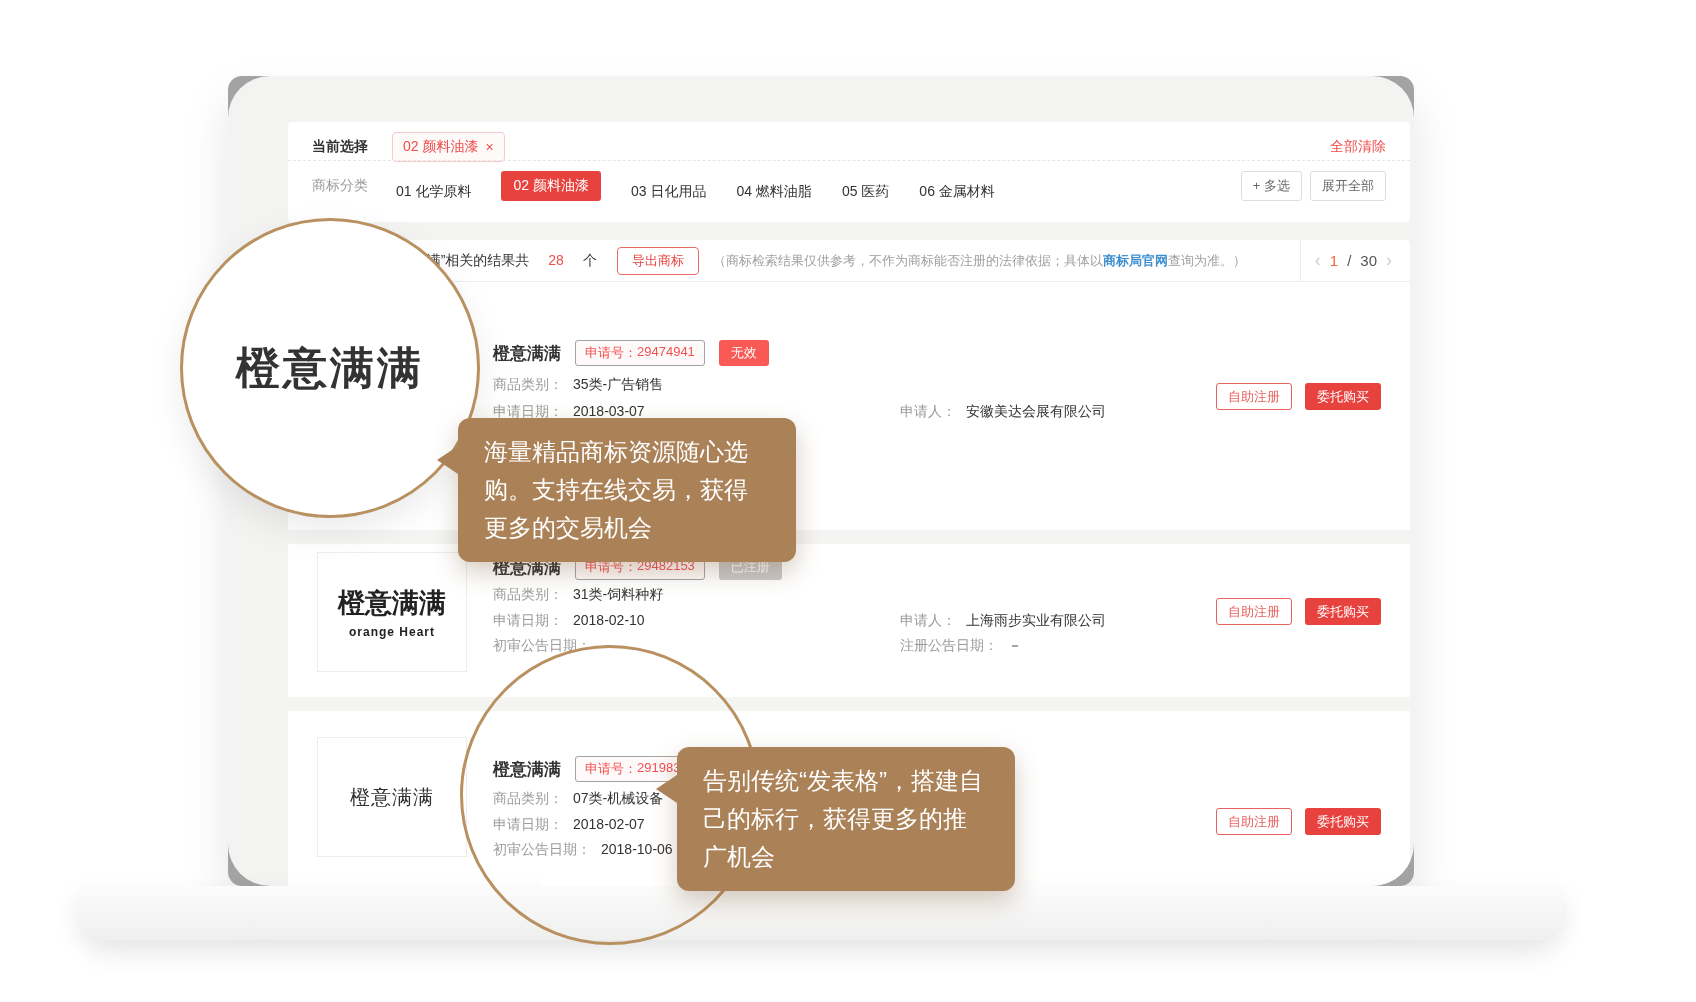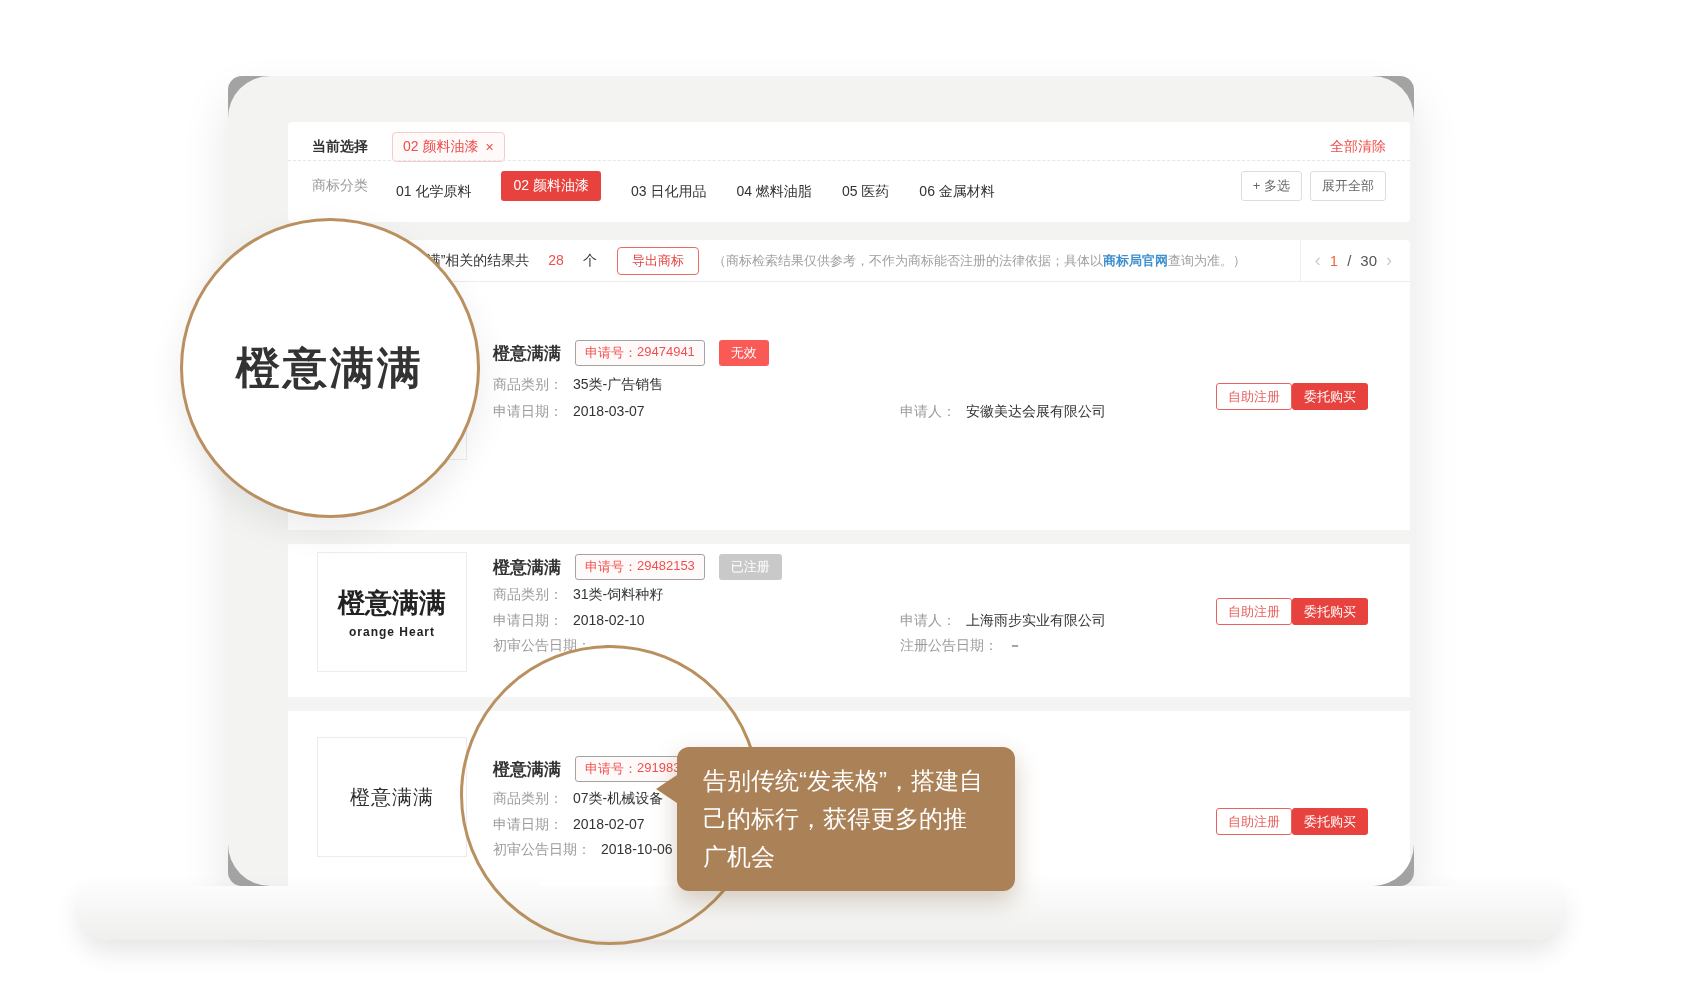--- a/index.html
+++ b/index.html
@@ -59,21 +59,21 @@
   .appno { display:inline-flex; padding:3px 9px; border:1px solid #a3a3a3; border-radius:3px; background:#fffafa;
            font-size:13px; color:#f25050; white-space:nowrap; }
   .badge { display:inline-flex; padding:4px 12px; border-radius:3px; font-size:13px; color:#fff; }
   .badge.invalid { background:#fa5a55; }
   .badge.registered { background:#c9c9c9; }
 
   .fline { position:absolute; font-size:14px; color:#333; white-space:nowrap; z-index:3; }
   .fline .lab { color:#9b9b9b; margin-right:10px; }
   .col2 { position:absolute; left:407px; top:0; }
 
-  .rbtns { position:absolute; display:flex; gap:0; z-index:3;padding-left:28px; }
+  .rbtns { position:absolute; display:flex; gap:13px; z-index:3;padding-left:28px; }
   .btn { width:76px; height:27px; display:flex; align-items:center; justify-content:center; font-size:13px;
          border-radius:3px; cursor:pointer; white-space:nowrap; }
   .btn.outline { border:1px solid #e8625f; color:#e8625f; background:#fff; }
   .btn.solid { background:#e8423e; color:#fff; }
 
   
   .circle-fill { left:232px; top:569px; width:300px; height:300px; border-radius:50%; background:#fff; z-index:2; }
   .magnifier { left:180px; top:218px; width:300px; height:300px; border-radius:50%; background:#fff;
                border:3px solid #b9905f; z-index:48; display:flex; align-items:center; justify-content:center;
                box-shadow:0 14px 34px rgba(0,0,0,.08); }
@@ -210,15 +210,16 @@
   </div>
 
   <div class="abs base"></div>
 
   <div class="abs ring"></div>
 
   <div class="abs magnifier">
     <span>橙意满满</span>
   </div>
 
+  <div class="bubble b1">海量精品商标资源随心选购。支持在线交易，获得更多的交易机会</div>
   <div class="bubble b2">告别传统“发表格”，搭建自己的标行，获得更多的推广机会</div>
 
 </div>
 
 </body></html>

